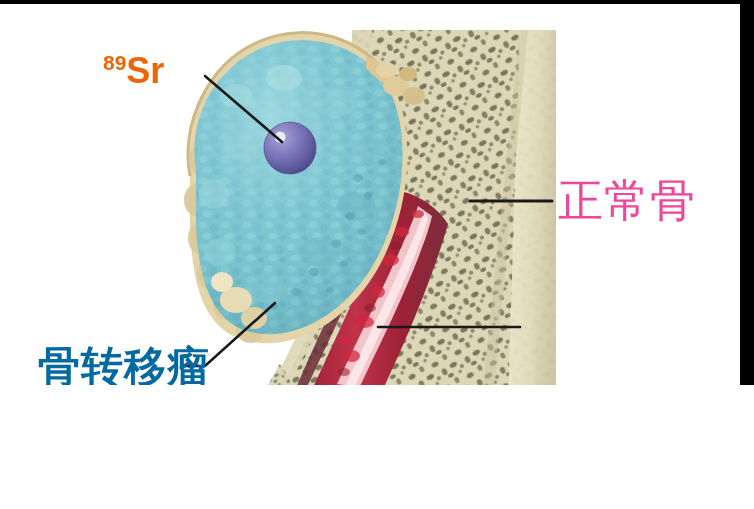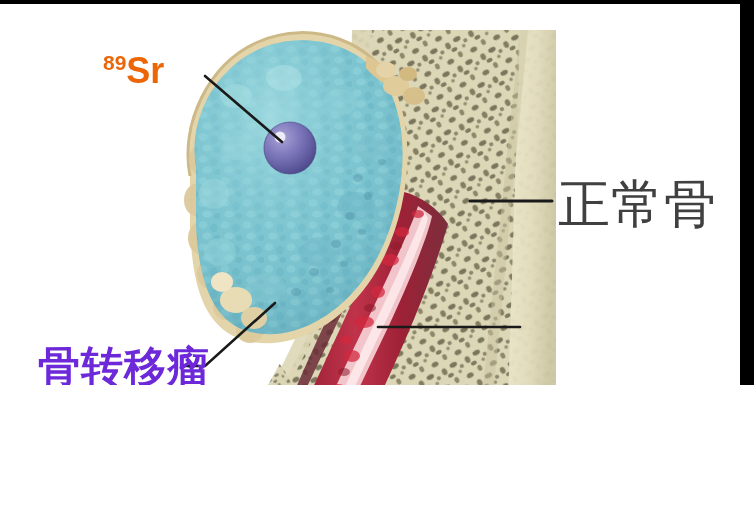--- a/index.html
+++ b/index.html
@@ -55,37 +55,37 @@
     font-size: 36px;
     font-family: "Liberation Sans", sans-serif;
   }
   .label-sr sup {
     font-size: 21px;
     font-weight: bold;
     vertical-align: super;
     line-height: 1;
   }
   .label-cn {
-    color: #404040;
-    font-size: 52px;
+    color: #ec4899;
+    font-size: 45px;
     font-family: "DejaVu Sans", sans-serif;
     letter-spacing: 1px;
   }
   .label-normal-bone {
     left: 558px;
     top: 178px;
   }
   .label-normal-marrow {
     left: 528px;
     top: 303px;
   }
   .label-metastasis {
     left: 38px;
     top: 346px;
-    color: #6d28d9;
+    color: #0369a1;
     font-size: 42px;
     font-family: "DejaVu Sans", sans-serif;
     font-weight: bold;
     letter-spacing: 1px;
   }
 </style>
 </head>
 <body>
 
 <div id="page">

